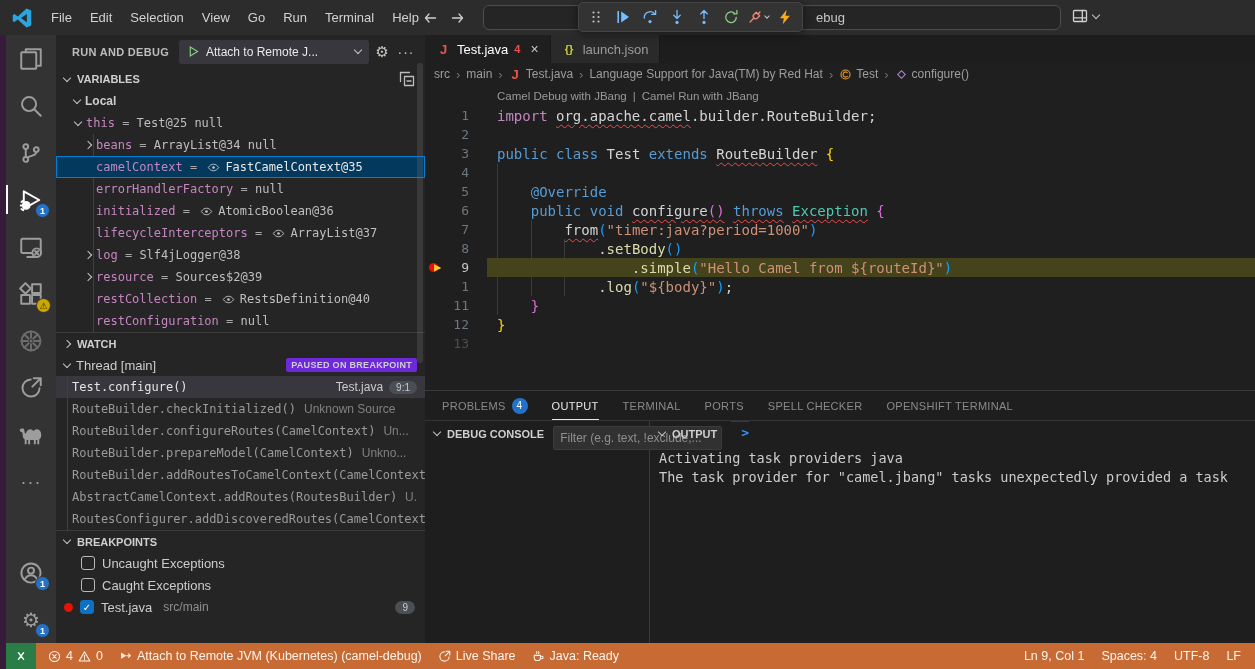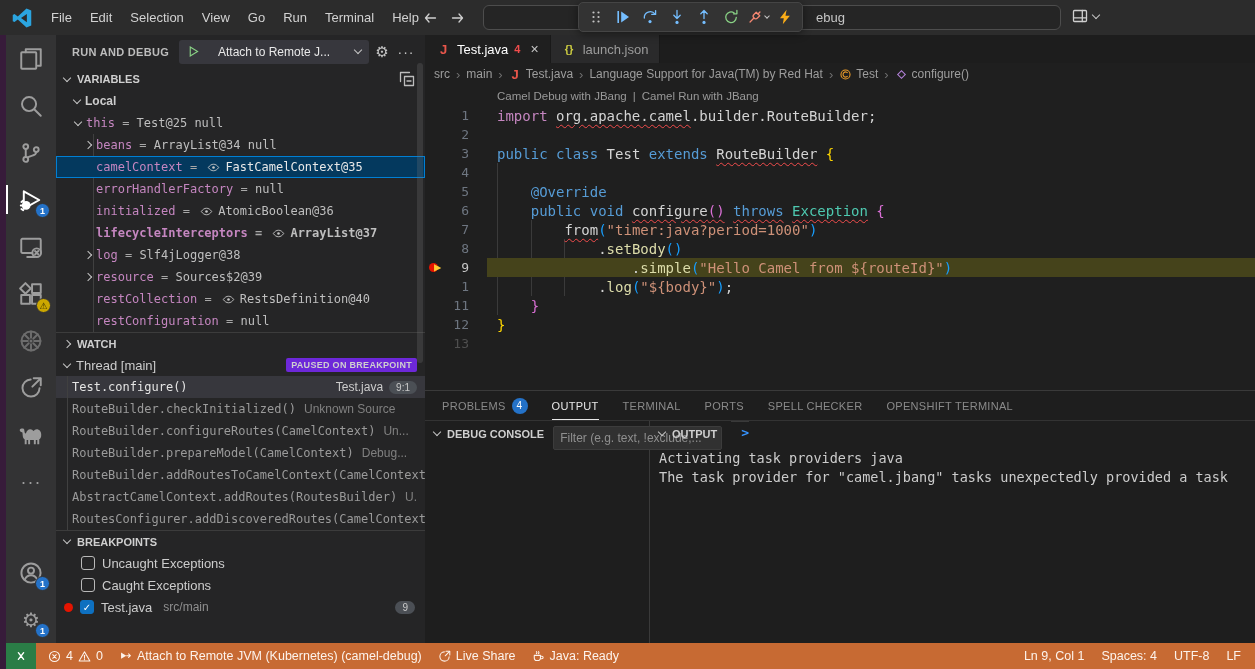--- a/index.html
+++ b/index.html
@@ -56,21 +56,21 @@
   .ab-warn { position:absolute; right:5px; bottom:4px; width:15px; height:15px; border-radius:50%;
              background:#cca700; color:#241f00; font-size:9px; display:flex; align-items:center;
              justify-content:center; border:1px solid #333334; }
 
   
   .sidebar { position:absolute; left:56px; top:35px; bottom:26px; width:369px; background:#252526;
              overflow:hidden; font-size:13px; }
   .side-header { height:33px; display:flex; align-items:center; padding:0 8px 0 16px; }
   .side-title { font-size:11px; font-weight:bold; color:#bdbdbd; letter-spacing:.3px; white-space:nowrap; }
   .launch-btn { margin-left:10px; height:24px; background:#37373d; border-radius:3px; display:flex;
-                align-items:center; padding:0 8px; gap:18px; flex:none; width:190px; }
+                align-items:center; padding:0 8px; gap:6px; flex:none; width:190px; }
   .launch-btn .play { width:13px; height:13px; color:#89d185; }
   .launch-label { font-size:12px; color:#e9e9e9; white-space:nowrap; overflow:hidden; flex:1; }
   .hdr-ibtn { width:22px; height:22px; display:flex; align-items:center; justify-content:center;
               color:#c5c5c5; margin-left:4px; flex:none; }
   .section-header { height:22px; display:flex; align-items:center; gap:7px; padding:0 10px 0 8px;
                     font-size:11px; font-weight:bold; color:#cfcfcf; }
   .section-header.bordered { border-top:1px solid #3c3c3c; }
   .sec-right { margin-left:auto; display:flex; align-items:center; gap:6px; }
   .running-label { font-size:10px; font-weight:bold; color:#9a9a9a; }
   .collapse-btn { width:16px; height:16px; color:#bdbdbd; }
@@ -493,21 +493,21 @@
           <span class="var-name">initialized</span>
           <span class="var-eq"> = </span>
           <span class="icon eye" style="width: 13px; height: 13px;">
             <svg viewBox="0 0 16 16" fill="none" stroke="currentColor" stroke-width="1.1">
               <path d="M1.6 8C3.4 5.3 5.6 4 8 4s4.6 1.3 6.4 4C12.6 10.7 10.4 12 8 12S3.4 10.7 1.6 8z"></path>
               <circle cx="8" cy="8" r="1.6" fill="currentColor" stroke="none"></circle>
             </svg>
           </span>
           <span class="var-value">AtomicBoolean@36</span>
         </div>
-        <div class="tree-row" style="padding-left: 24px; font-weight: bold;">
+        <div class="tree-row" style="padding-left: 24px;">
           <span class="chevslot"></span>
           <span class="var-name">lifecycleInterceptors</span>
           <span class="var-eq"> = </span>
           <span class="icon eye" style="width: 13px; height: 13px;">
             <svg viewBox="0 0 16 16" fill="none" stroke="currentColor" stroke-width="1.1">
               <path d="M1.6 8C3.4 5.3 5.6 4 8 4s4.6 1.3 6.4 4C12.6 10.7 10.4 12 8 12S3.4 10.7 1.6 8z"></path>
               <circle cx="8" cy="8" r="1.6" fill="currentColor" stroke="none"></circle>
             </svg>
           </span>
           <span class="var-value">ArrayList@37</span>
@@ -570,21 +570,21 @@
         <div class="stack-frame">
           <span class="frame-label">RouteBuilder.checkInitialized()</span>
           <span class="frame-source">Unknown Source</span>
         </div>
         <div class="stack-frame">
           <span class="frame-label">RouteBuilder.configureRoutes(CamelContext)</span>
           <span class="frame-source">Un...</span>
         </div>
         <div class="stack-frame">
           <span class="frame-label">RouteBuilder.prepareModel(CamelContext)</span>
-          <span class="frame-source">Debug...</span>
+          <span class="frame-source">Unkno...</span>
         </div>
         <div class="stack-frame">
           <span class="frame-label">RouteBuilder.addRoutesToCamelContext(CamelContext)</span>
         </div>
         <div class="stack-frame">
           <span class="frame-label">AbstractCamelContext.addRoutes(RoutesBuilder)</span>
           <span class="frame-source">U.</span>
         </div>
         <div class="stack-frame">
           <span class="frame-label">RoutesConfigurer.addDiscoveredRoutes(CamelContext,Li</span>

